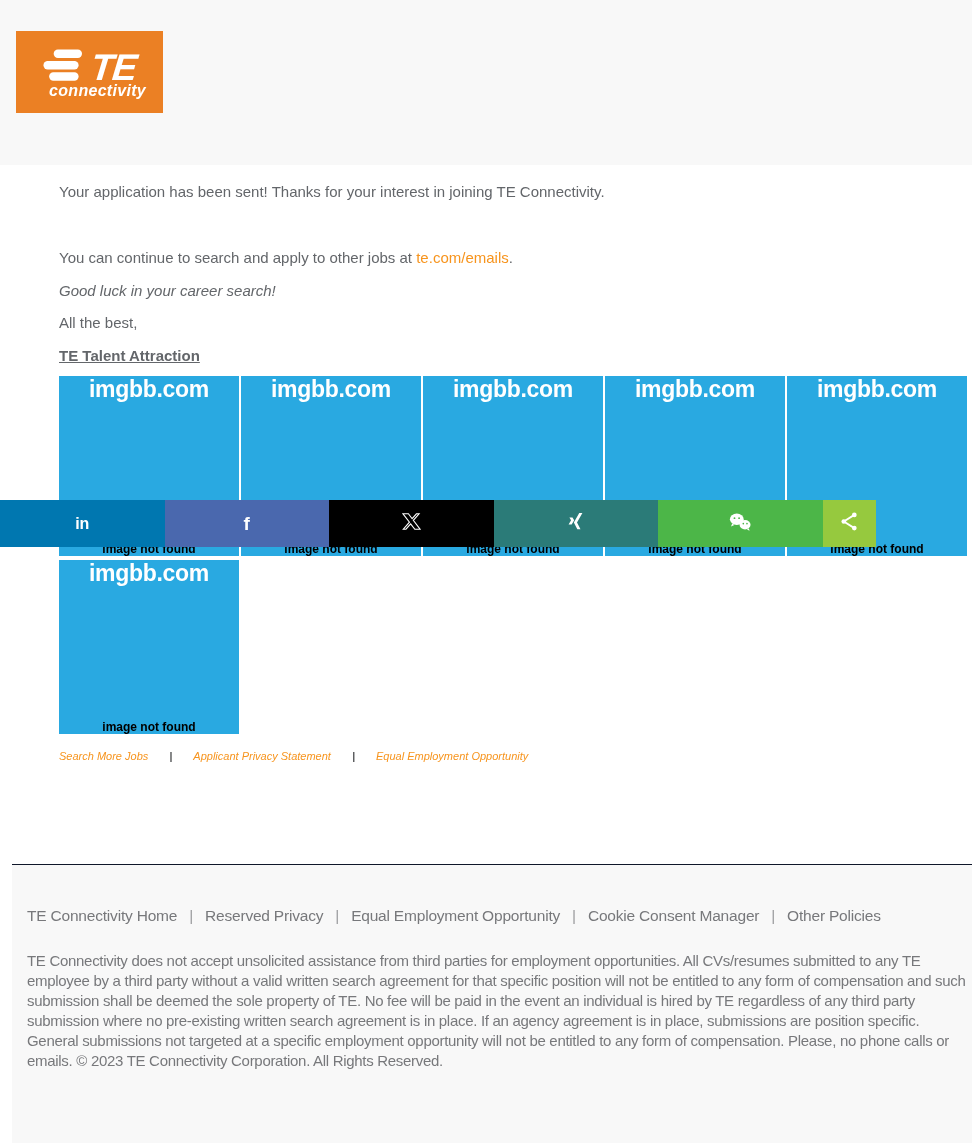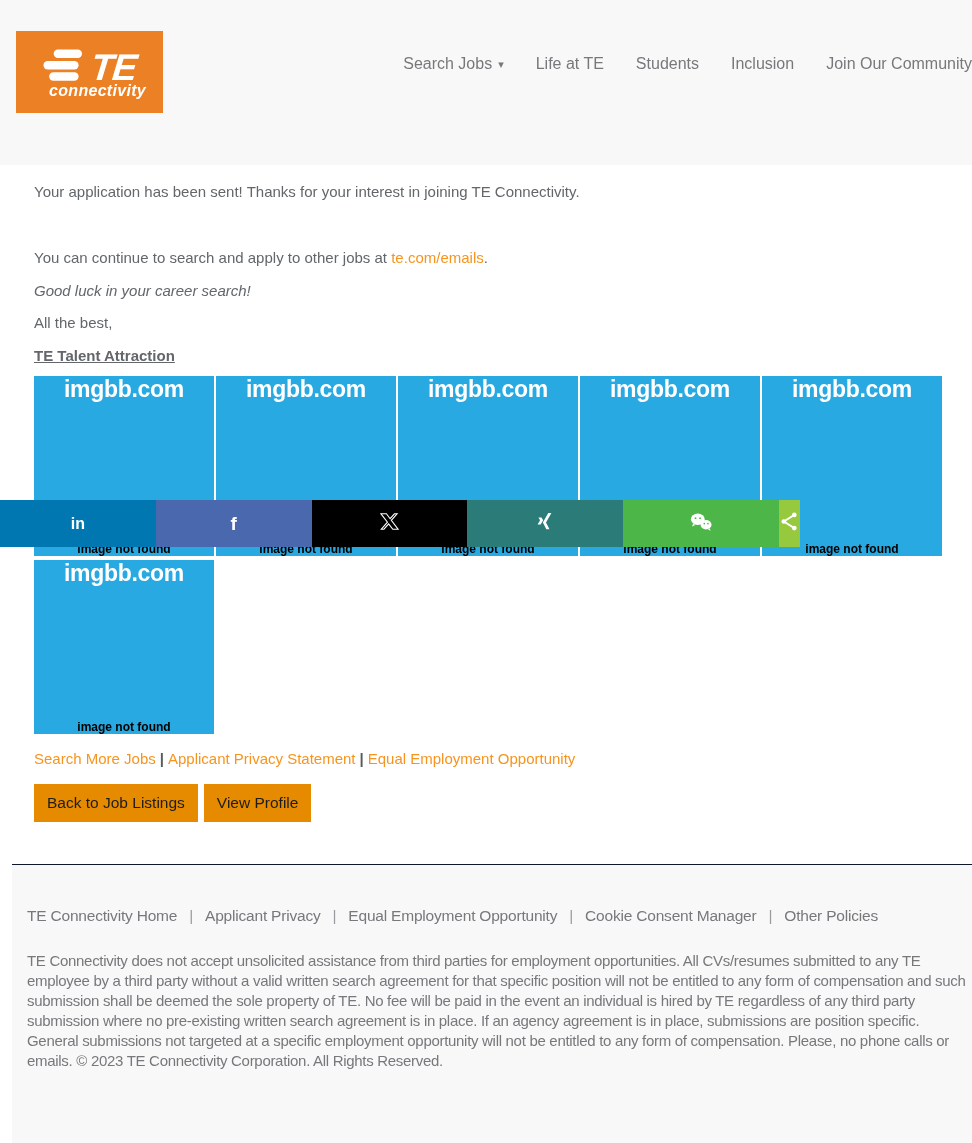--- a/index.html
+++ b/index.html
@@ -56,21 +56,21 @@
     font-size: 16px;
     color: #77787B;
     white-space: nowrap;
   }
   .main-nav .nav-item { cursor: pointer; display: inline-flex; align-items: center; gap: 6px; }
   .caret { font-size: 11px; color: #77787B; }
 
   
   .main-content {
     background: #ffffff;
-    padding: 18px 17px 42px 34px;
+    padding: 18px 17px 42px 59px;
     min-height: 700px;
   }
   .main-content p { font-size: 15px; line-height: 18px; color: #63666A; }
   .p1 { margin-bottom: 48px; }
   .p2 { margin-bottom: 15px; }
   .p3 { margin-bottom: 14px; font-style: italic; }
   .p4 { margin-bottom: 15px; }
   .p5 { margin-bottom: 11px; font-weight: bold; color: #58595B; font-size: 15.5px; text-decoration: underline; }
   a.inline-link { color: #F7941D; text-decoration: none; cursor: pointer; }
 
@@ -93,24 +93,25 @@
     gap: 24px;
     text-align: center;
   }
   .img-box:last-child { height: 174px; }
   .img-box .ph-title { color: #fff; font-weight: bold; font-size: 23px; letter-spacing: -0.3px; }
   .img-box .ph-sub { color: #000000; font-weight: bold; font-size: 12px; }
 
   
   .links-row {
     margin-top: 16px;
-    font-size: 15px;
-    display: flex;
-    gap: 4px;
-    align-items: center;
+    font-size: 11px;
+    display: flex;
+    gap: 21px;
+    align-items: center;
+    font-style: italic;
   }
   .links-row a { color: #F7941D; text-decoration: none; cursor: pointer; }
   .links-row .pipe { color: #58595B; font-weight: bold; }
 
   
   .buttons-row { margin-top: 17px; display: flex; gap: 6px; }
   .btn {
     height: 38px;
     background: #E68A00;
     border: none;
@@ -118,21 +119,21 @@
     font-family: "Liberation Sans", sans-serif;
     font-size: 15.5px;
     padding: 0 13px;
     cursor: pointer;
   }
 
   
   .share-bar {
     position: absolute;
     left: 0; top: 500px;
-    width: 800px; height: 47px;
+    width: 876px; height: 47px;
     display: flex;
     z-index: 5;
   }
   .share-seg {
     width: 164.5px;
     height: 47px;
     display: flex;
     align-items: center;
     justify-content: center;
     cursor: pointer;
@@ -181,30 +182,20 @@
         <svg viewBox="0 0 38 30" width="44" height="34" aria-hidden="true">
           <rect x="9" y="0.5" width="25" height="7.5" rx="3.7" fill="#fff"></rect>
           <rect x="0" y="10.5" width="31" height="7.5" rx="3.7" fill="#fff"></rect>
           <rect x="5" y="20.5" width="26" height="7.5" rx="3.7" fill="#fff"></rect>
         </svg>
       </span>
       <span class="te-logo-te">TE</span>
     </div>
     <span class="te-logo-sub">connectivity</span>
   </div>
-  <div class="main-nav">
-    <span class="nav-item">
-      <span>Search Jobs</span>
-      <span class="caret">▾</span>
-    </span>
-    <span class="nav-item">Life at TE</span>
-    <span class="nav-item">Students</span>
-    <span class="nav-item">Inclusion</span>
-    <span class="nav-item">Join Our Community</span>
-  </div>
 </div>
 
 <div class="main-content">
   <p class="p1">Your application has been sent! Thanks for your interest in joining TE Connectivity.</p>
   <p class="p2"><span>You can continue to search and apply to other jobs at </span><a class="inline-link">te.com/emails</a><span>.</span></p>
   <p class="p3">Good luck in your career search!</p>
   <p class="p4">All the best,</p>
   <p class="p5">TE Talent Attraction</p>
 
   <div class="img-grid">
@@ -235,24 +226,20 @@
   </div>
 
   <div class="links-row">
     <a>Search More Jobs</a>
     <span class="pipe">|</span>
     <a>Applicant Privacy Statement</a>
     <span class="pipe">|</span>
     <a>Equal Employment Opportunity</a>
   </div>
 
-  <div class="buttons-row">
-    <button class="btn">Back to Job Listings</button>
-    <button class="btn">View Profile</button>
-  </div>
 </div>
 
 <div class="share-bar">
   <div class="share-seg" style="background: rgb(0, 119, 176);">
     <span class="glyph-in">in</span>
   </div>
   <div class="share-seg" style="background: rgb(74, 104, 174);">
     <span class="glyph-f">f</span>
   </div>
   <div class="share-seg" style="background: rgb(0, 0, 0);">
@@ -293,21 +280,21 @@
         <path d="M5.5 12 17.5 4.5 M5.5 12l12 7.5" stroke="#fff" stroke-width="2.2" fill="none"></path>
       </svg>
     </span>
   </div>
 </div>
 
 <div class="site-footer">
   <div class="footer-nav">
     <a>TE Connectivity Home</a>
     <span class="pipe">|</span>
-    <a>Applicant Privacy</a>
+    <a>Reserved Privacy</a>
     <span class="pipe">|</span>
     <a>Equal Employment Opportunity</a>
     <span class="pipe">|</span>
     <a>Cookie Consent Manager</a>
     <span class="pipe">|</span>
     <a>Other Policies</a>
   </div>
   <p class="footer-legal">TE Connectivity does not accept unsolicited assistance from third parties for employment opportunities. All CVs/resumes submitted to any TE employee by a third party without a valid written search agreement for that specific position will not be entitled to any form of compensation and such submission shall be deemed the sole property of TE. No fee will be paid in the event an individual is hired by TE regardless of any third party submission where no pre-existing written search agreement is in place. If an agency agreement is in place, submissions are position specific. General submissions not targeted at a specific employment opportunity will not be entitled to any form of compensation. Please, no phone calls or emails. © 2023 TE Connectivity Corporation. All Rights Reserved.</p>
 </div>
 

